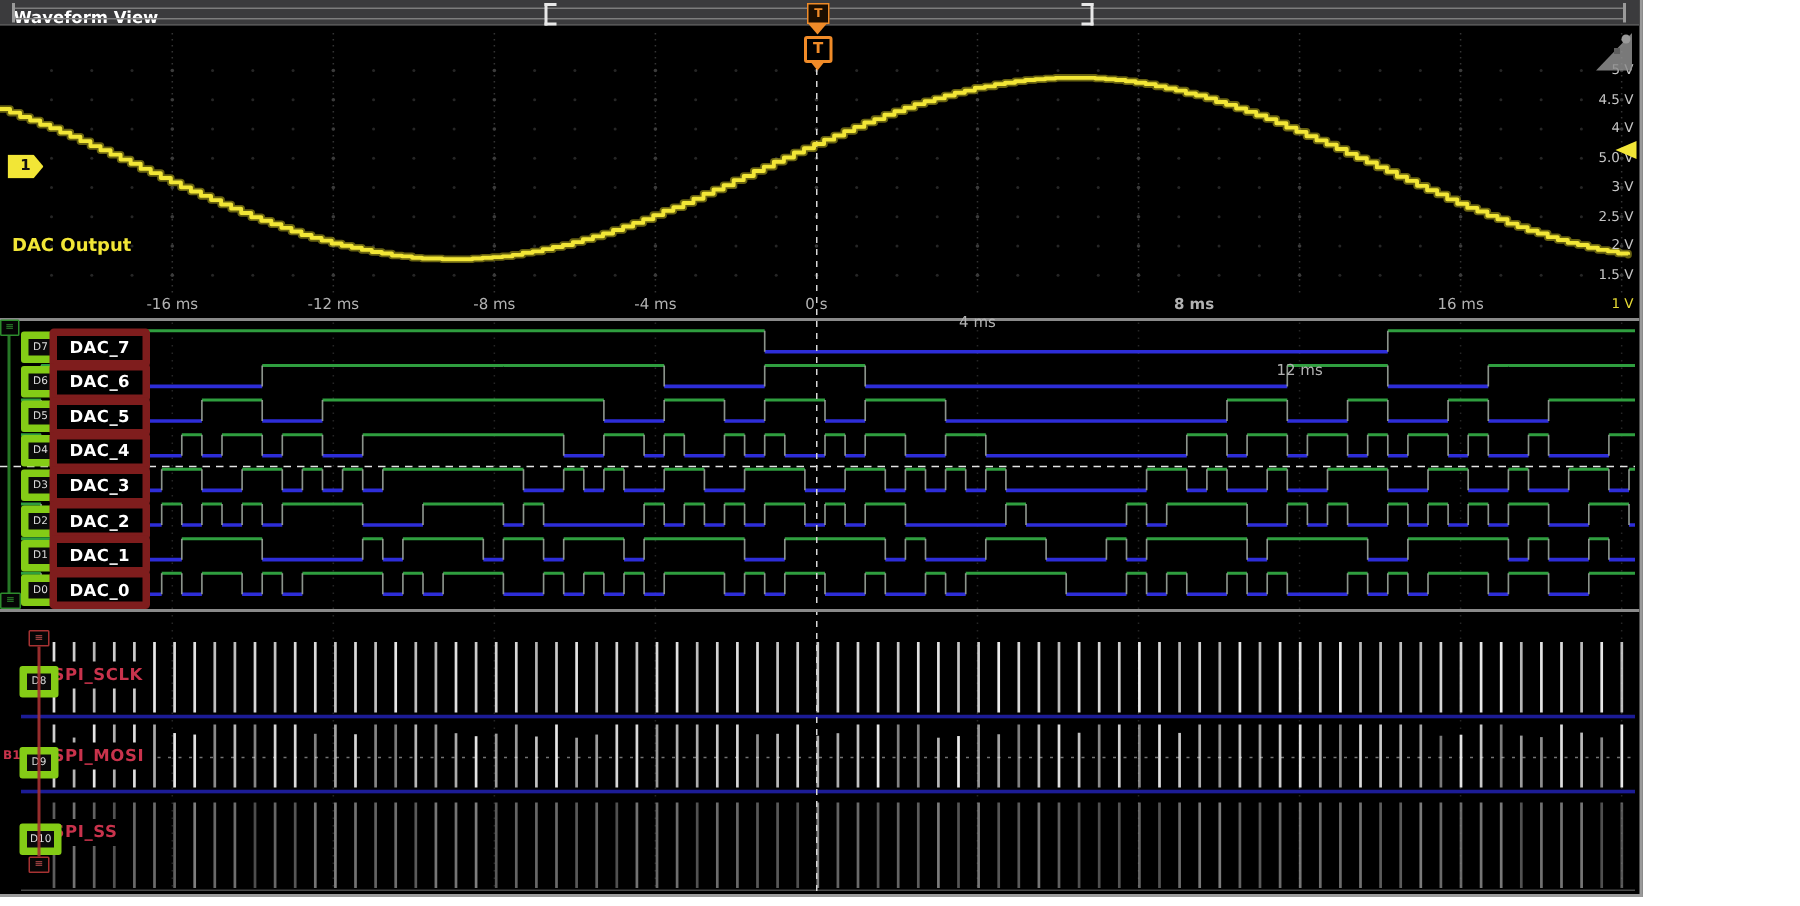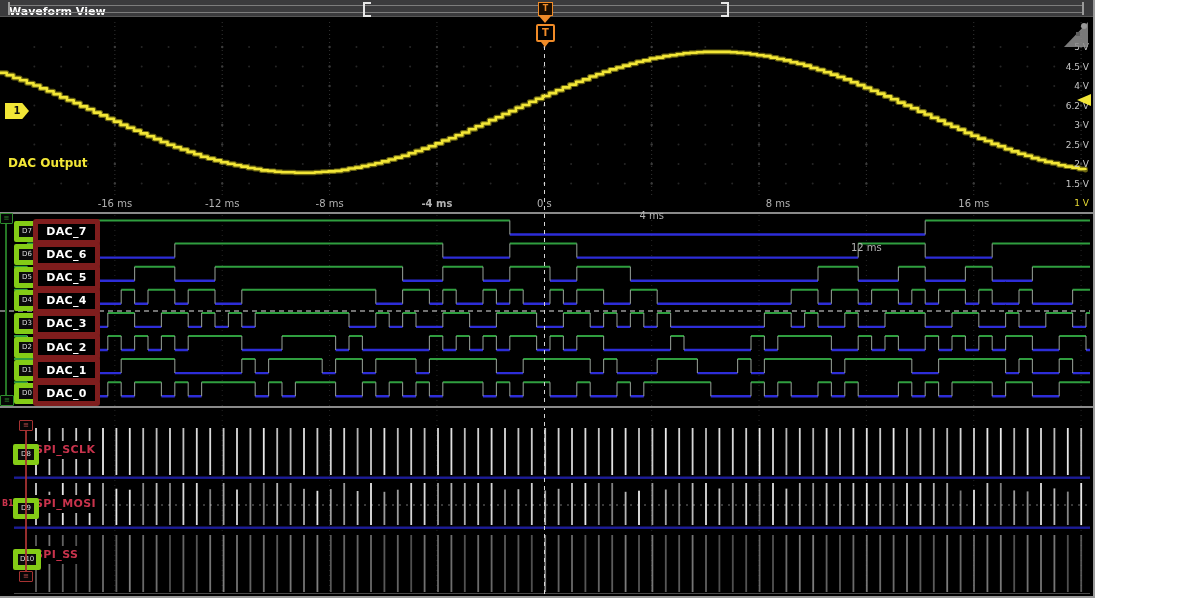--- a/index.html
+++ b/index.html
@@ -669,33 +669,33 @@
     </svg>
 
   <div class="sep" style="top:212px;height:2px"></div>
   <div class="sep" style="top:406px;height:2px"></div>
 
   <div id="overlay">
     <span id="bus-label">B1</span>
   <div class="vlbl" style="top: 42px;">5 V</div>
       <div class="vlbl" style="top: 61.5px;">4.5 V</div>
       <div class="vlbl" style="top: 81px;">4 V</div>
-      <div class="vlbl" style="top: 100.5px;">6.2 V</div>
+      <div class="vlbl" style="top: 100.5px;">5.0 V</div>
       <div class="vlbl" style="top: 120px;">3 V</div>
       <div class="vlbl" style="top: 139.5px;">2.5 V</div>
       <div class="vlbl" style="top: 159px;">2 V</div>
       <div class="vlbl" style="top: 178.5px;">1.5 V</div>
       <div class="vlbl" style="top: 198px; color: rgb(232, 220, 53);">1 V</div>
       <div class="tlbl" style="left: 114.86px; top: 198px;">-16 ms</div>
       <div class="tlbl" style="left: 222.22px; top: 198px;">-12 ms</div>
       <div class="tlbl" style="left: 329.58px; top: 198px;">-8 ms</div>
-      <div class="tlbl" style="left: 436.94px; top: 198px; font-weight: bold;">-4 ms</div>
+      <div class="tlbl" style="left: 436.94px; top: 198px;">-4 ms</div>
       <div class="tlbl" style="left: 544.3px; top: 198px;">0 s</div>
       <div class="tlbl" style="left: 651.66px; top: 210px;">4 ms</div>
-      <div class="tlbl" style="left: 778px; top: 198px;">8 ms</div>
+      <div class="tlbl" style="left: 796px; top: 198px; font-weight: bold;">8 ms</div>
       <div class="tlbl" style="left: 866.38px; top: 198px; margin-top: 44px;">12 ms</div>
       <div class="tlbl" style="left: 973.74px; top: 198px;">16 ms</div>
       <div class="dbadge" style="left: 14px; top: 221px;">D7</div>
       <div class="dlabel" style="left: 33px; top: 218.5px;">DAC_7</div>
       <div class="dbadge" style="left: 14px; top: 244.1px;">D6</div>
       <div class="dlabel" style="left: 33px; top: 241.6px;">DAC_6</div>
       <div class="dbadge" style="left: 14px; top: 267.2px;">D5</div>
       <div class="dlabel" style="left: 33px; top: 264.7px;">DAC_5</div>
       <div class="dbadge" style="left: 14px; top: 290.3px;">D4</div>
       <div class="dlabel" style="left: 33px; top: 287.8px;">DAC_4</div>

